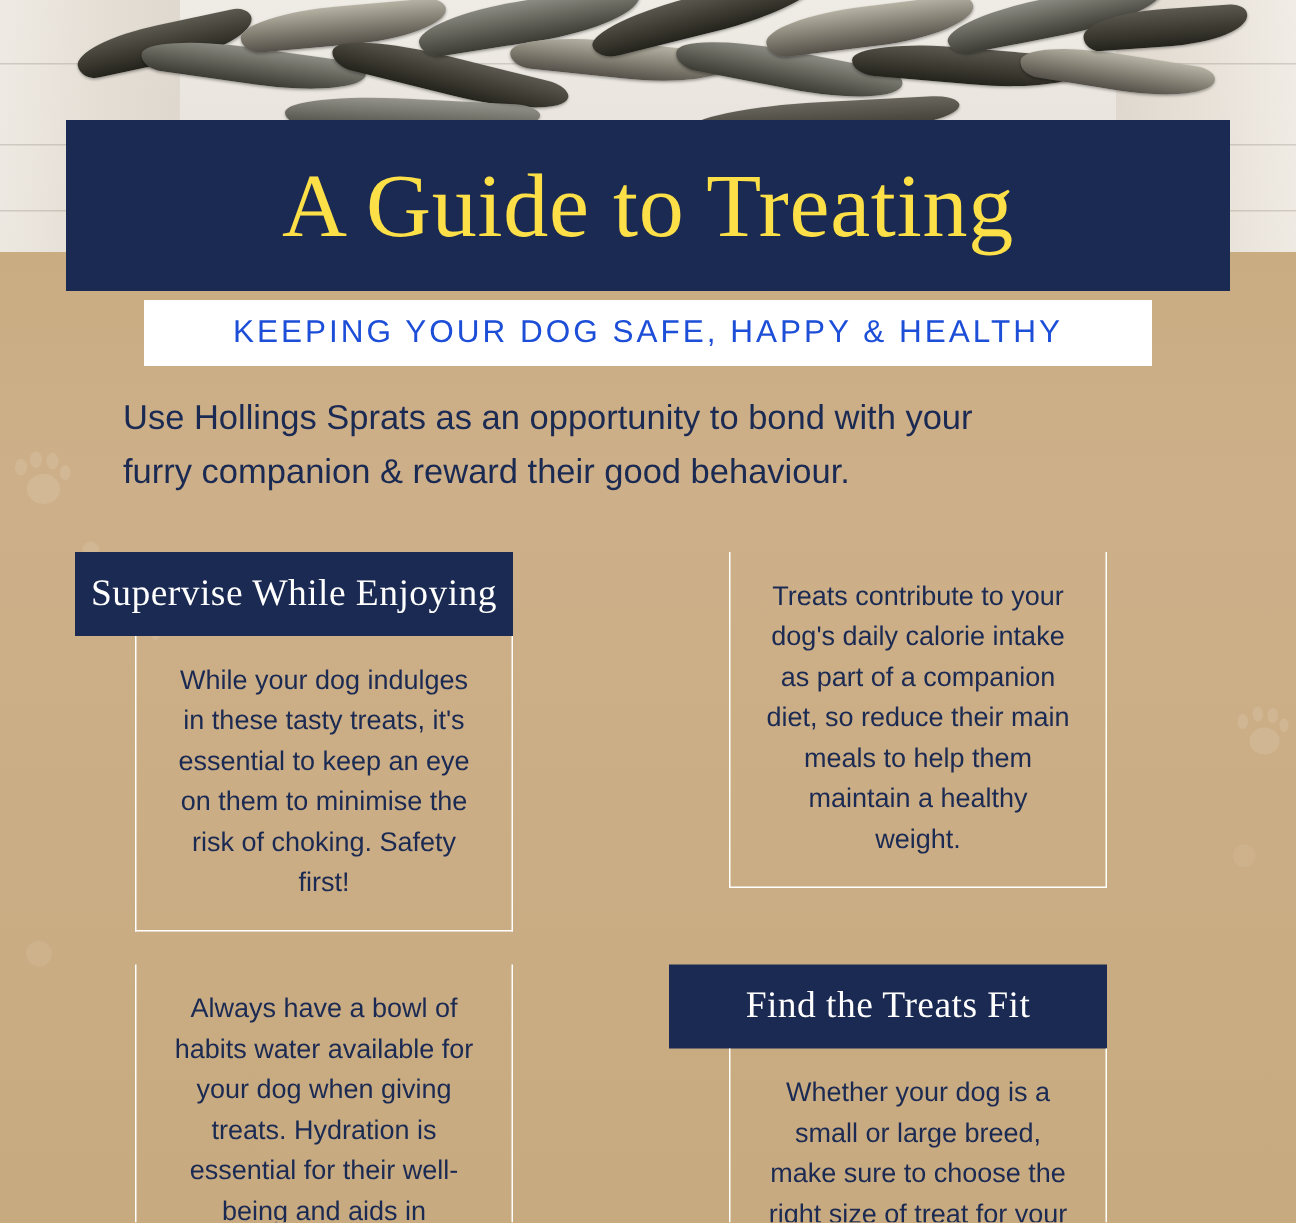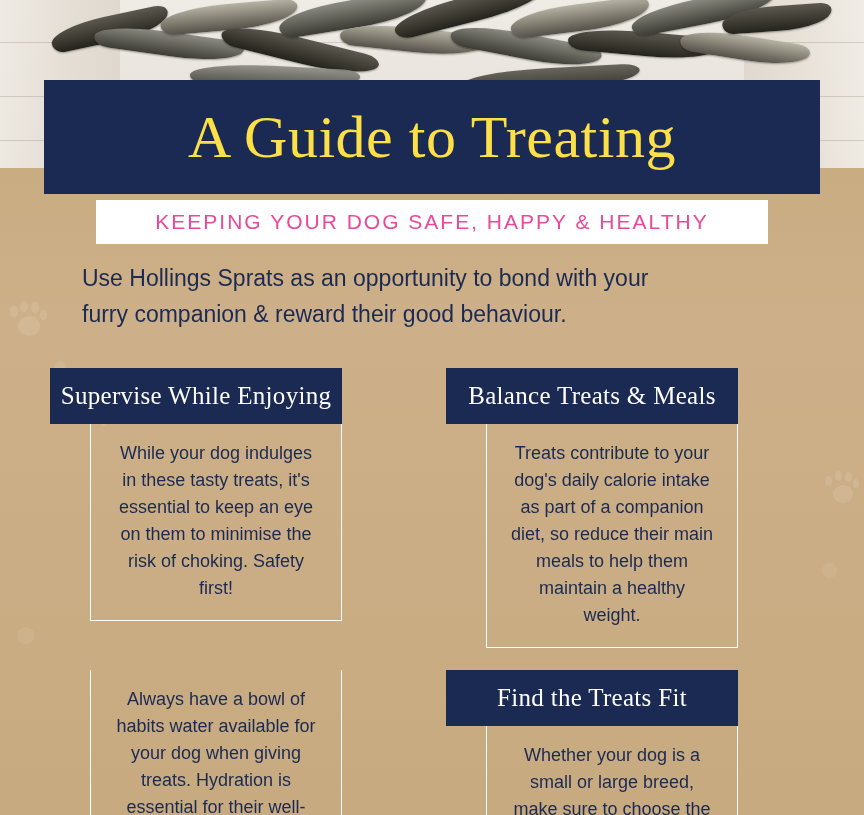--- a/index.html
+++ b/index.html
@@ -97,21 +97,21 @@
     left: 96px;
     top: 200px;
     width: 672px;
     height: 44px;
     background: #ffffff;
     display: flex;
     align-items: center;
     justify-content: center;
   }
   .subtitle-text {
-    color: #ec4899;
+    color: #1d4ed8;
     font-family: "Liberation Sans", sans-serif;
     font-size: 21px;
     letter-spacing: 2.0px;
     font-weight: 400;
     white-space: nowrap;
   }
 
   .intro {
     position: absolute;
     left: 82px;
@@ -240,21 +240,20 @@
   <div class="cards">
 
     <div class="card">
       <div class="card-header">Supervise While Enjoying</div>
       <div class="card-body">
         <span>While your dog indulges in these tasty treats, it's essential to keep an eye on them to minimise the risk of choking. Safety first!</span>
       </div>
     </div>
 
     <div class="card">
-      <div class="card-header">Balance Treats &amp; Meals</div>
       <div class="card-body">
         <span>Treats contribute to your dog's daily calorie intake as part of a companion diet, so reduce their main meals to help them maintain a healthy weight.</span>
       </div>
     </div>
 
     <div class="card">
       <div class="card-body">
         <span>Always have a bowl of habits water available for your dog when giving treats. Hydration is essential for their well-being and aids in digestion.</span>
       </div>
     </div>

